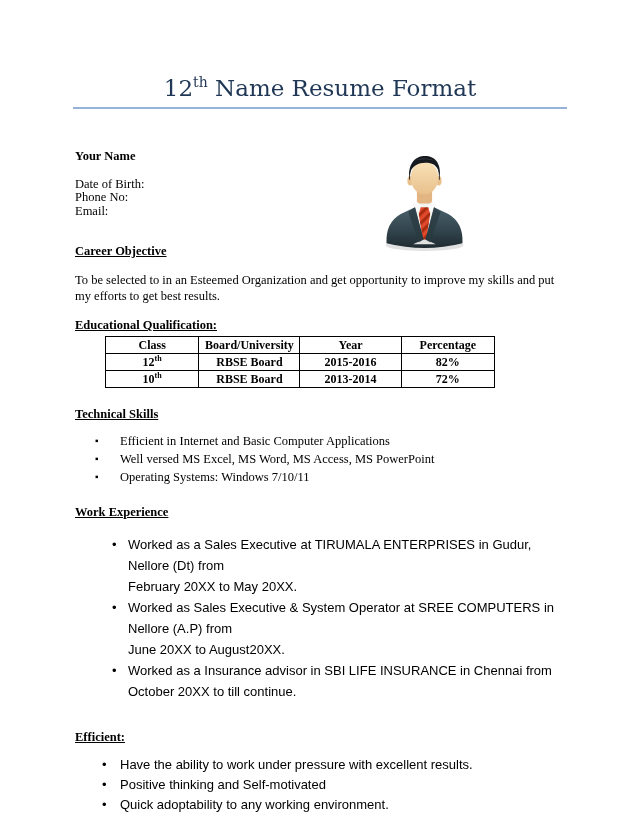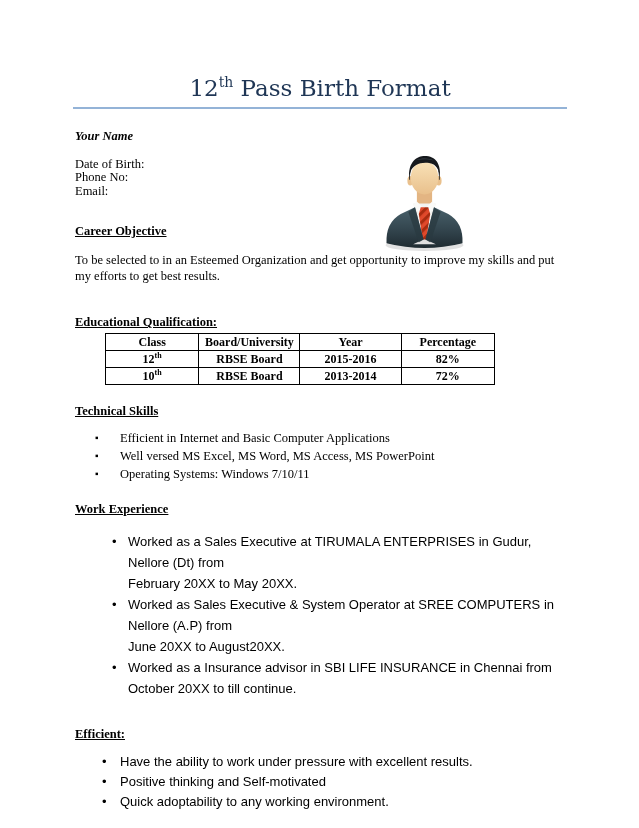--- a/index.html
+++ b/index.html
@@ -22,29 +22,29 @@
     text-align:center;
     font-family:"DejaVu Serif", serif;
     font-size:23px;
     font-weight:400;
     color:#1F3655;
     border-bottom:2px solid #94B3D7;
   }
   .doc-title sup { font-size:14px; }
   
   .content { margin:0 70px 0 75px; }
-  .name-heading { margin-top:20px; font-weight:bold;font-style:italic; }
+  .name-heading { margin-top:40px; font-weight:bold; }
   .contact { margin-top:14px; line-height:13.5px; }
   .section-heading {
     font-weight:bold;
     text-decoration:underline;
   }
   .h-career { margin-top:26px; }
   .objective-text { margin-top:13px; line-height:16px; max-width:496px; }
-  .h-edu { margin-top:31px; }
+  .h-edu { margin-top:14px; }
   
   table.edu-table {
     margin-top:3px;
     margin-left:30px;
     width:390px;
     border-collapse:collapse;
     font-size:12px;
     text-align:center;
   }
   table.edu-table th, table.edu-table td {
@@ -106,21 +106,21 @@
     position:absolute;
     left:377px; top:152px;
     width:95px; height:101px;
   }
 </style>
 </head>
 <body>
 
 <div class="page">
 
-  <h1 class="doc-title"><span>12</span><sup>th</sup><span> Pass Birth Format</span></h1>
+  <h1 class="doc-title"><span>12</span><sup>th</sup><span> Name Resume Format</span></h1>
 
   <div class="content">
 
     <div class="name-heading">Your Name</div>
     <div class="contact">
       <div>Date of Birth:</div>
       <div>Phone No:</div>
       <div>Email:</div>
     </div>
 

